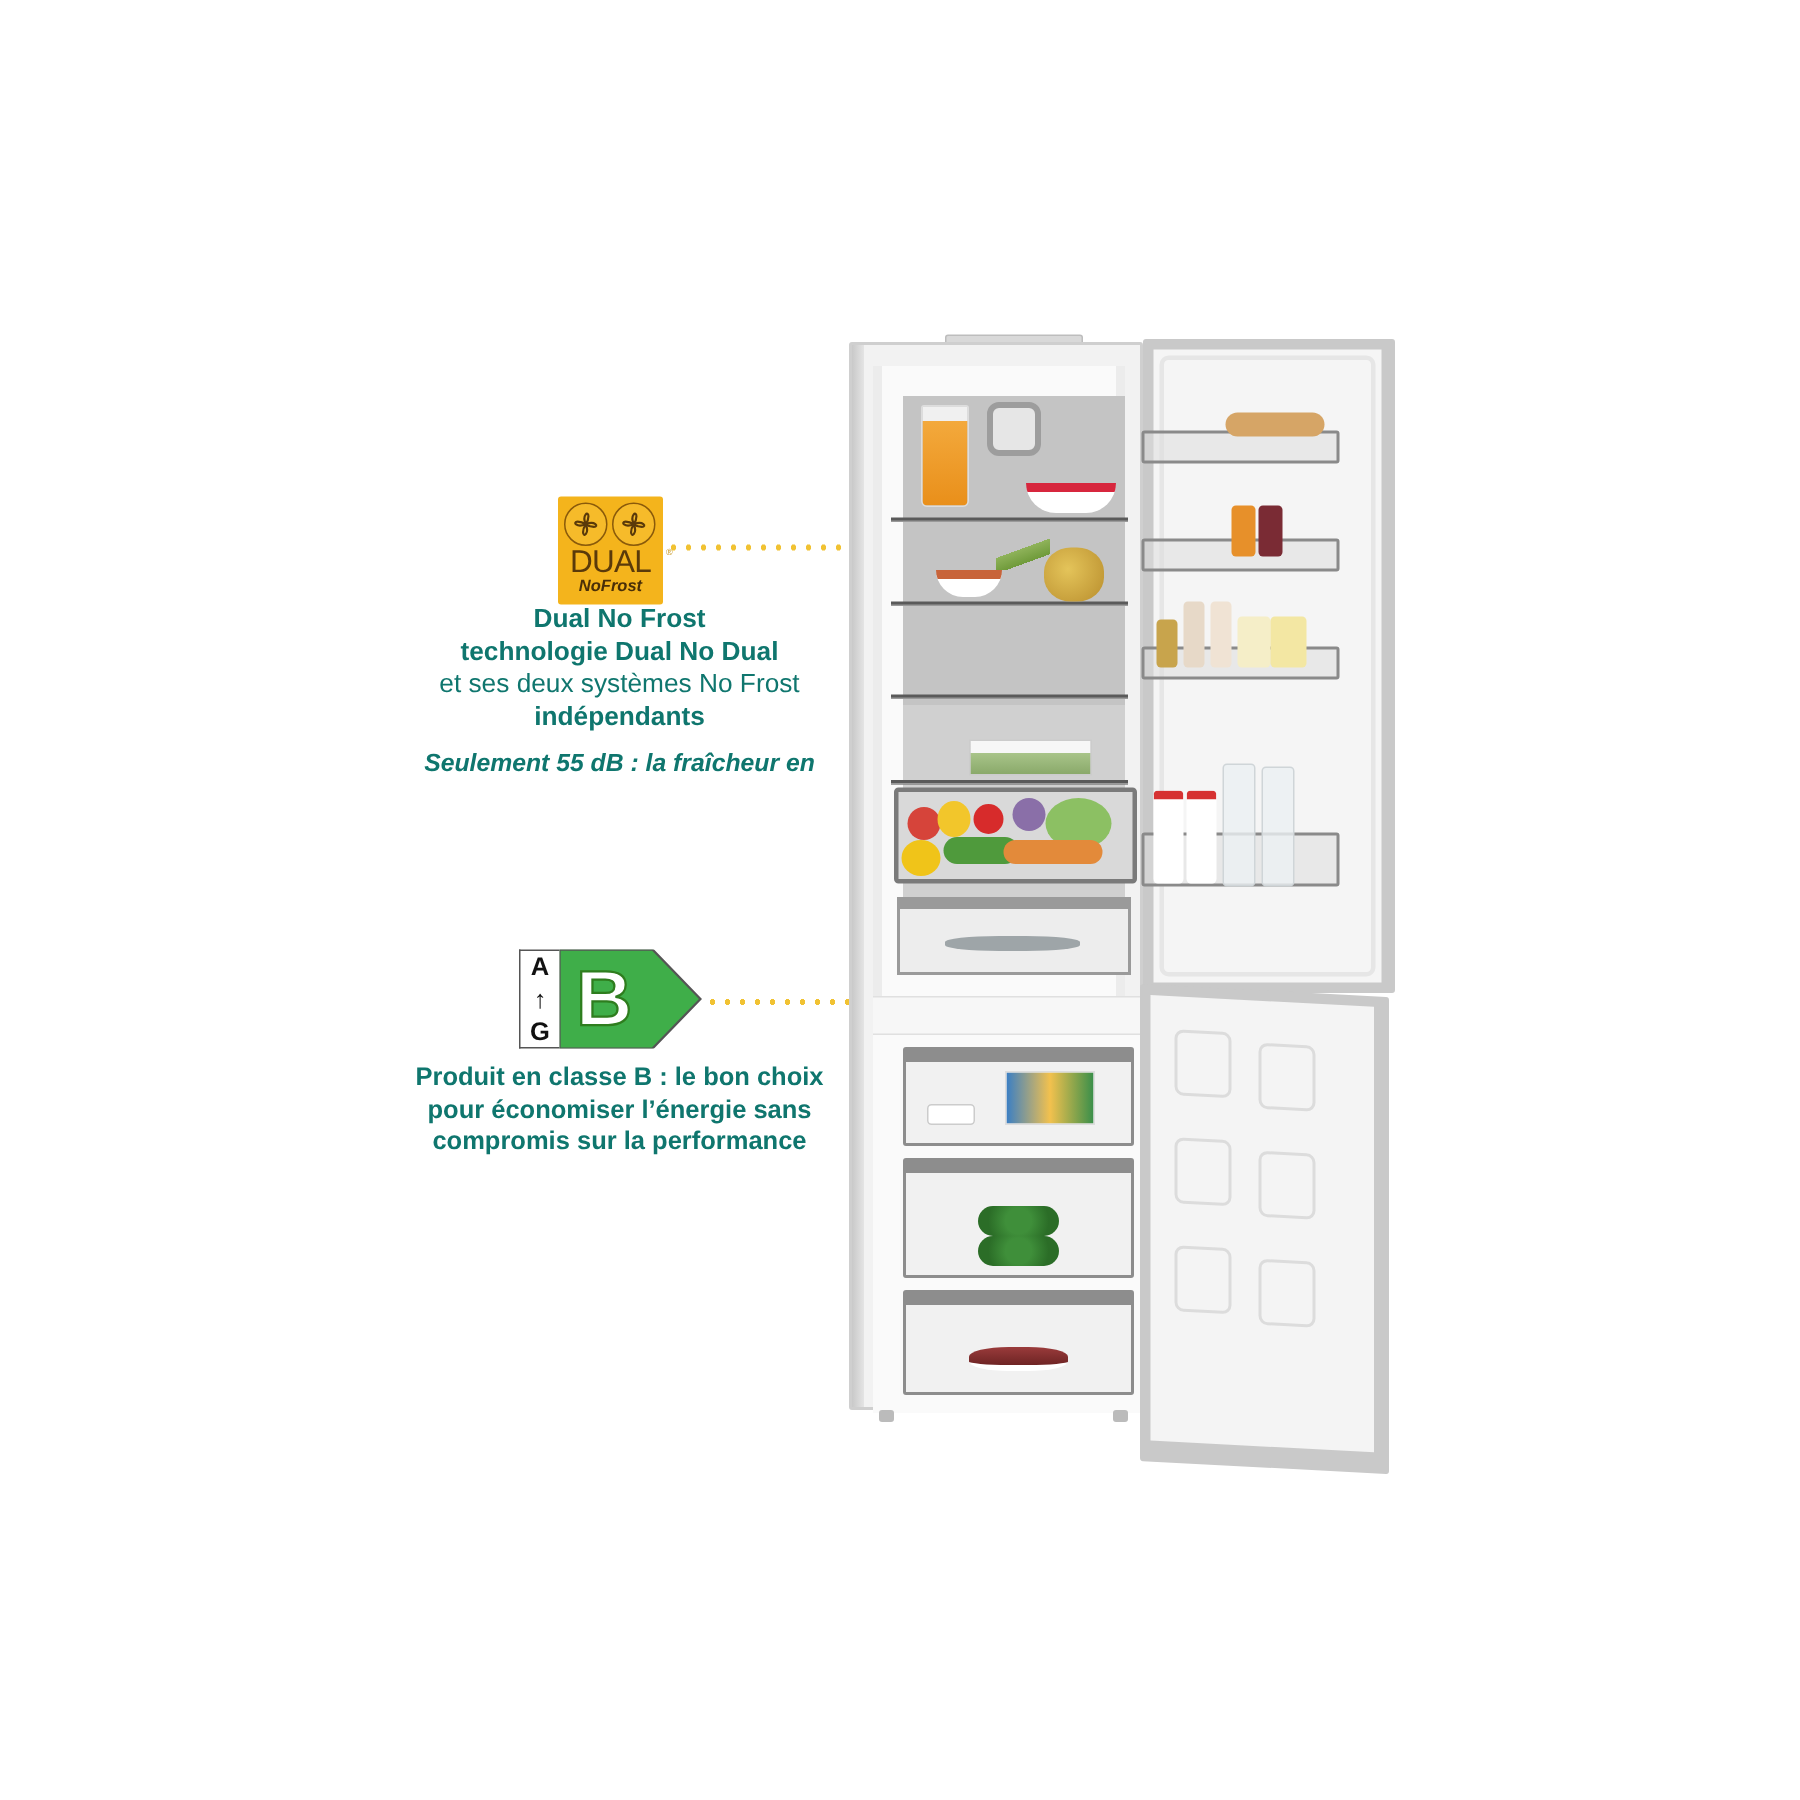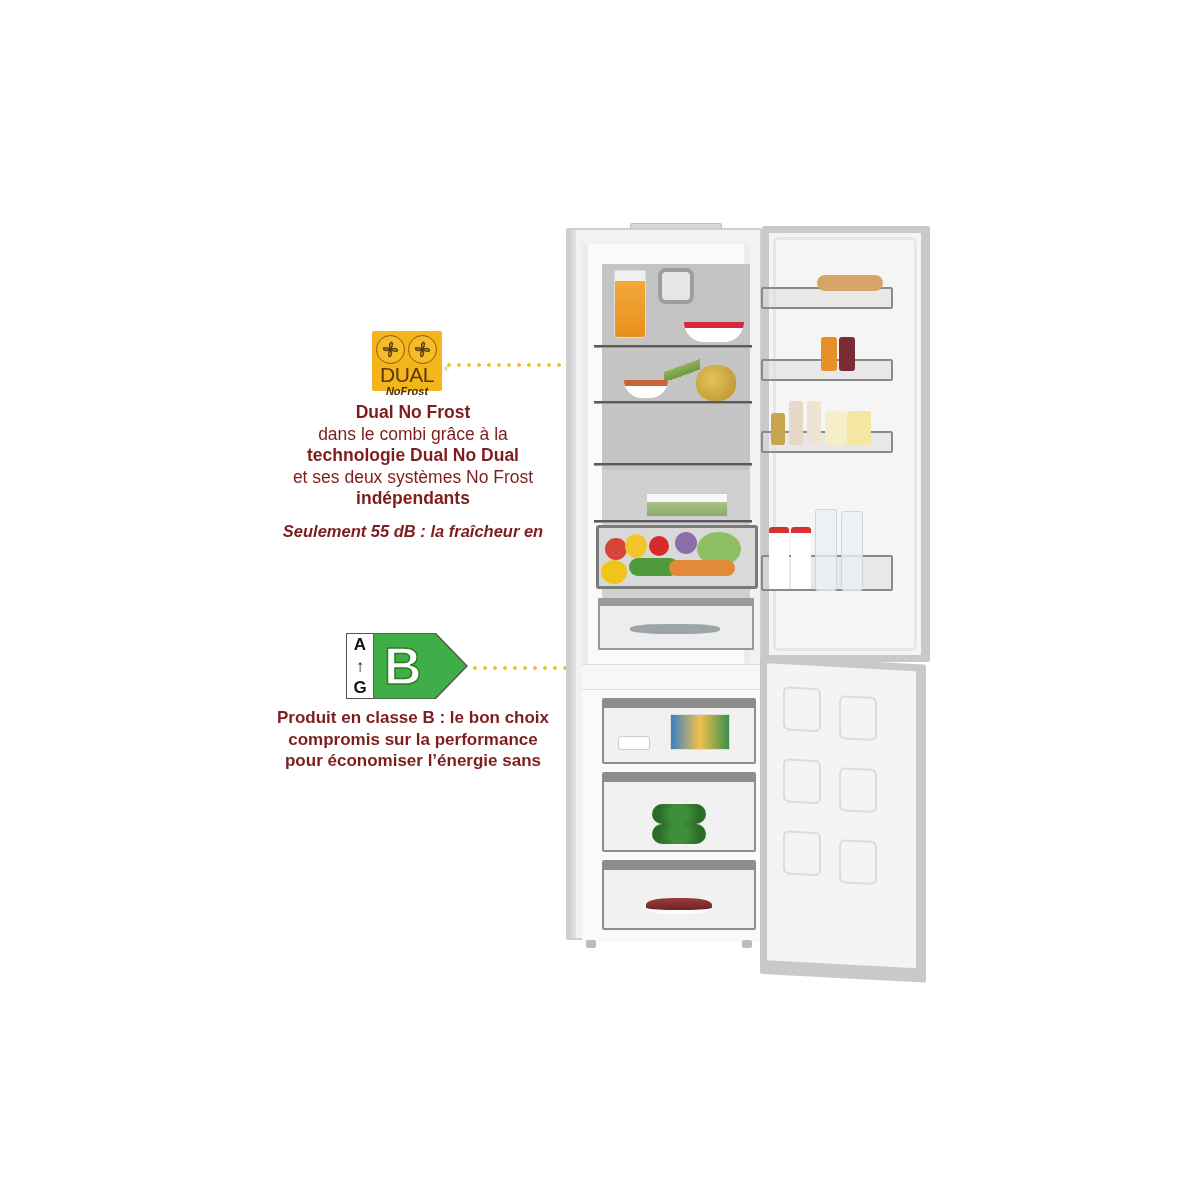--- a/index.html
+++ b/index.html
@@ -1,21 +1,21 @@
 <!DOCTYPE html>
 <html><head>
   <meta charset="utf-8">
   <style>
     * { box-sizing: border-box; margin: 0; padding: 0; }
     html, body { width: 1200px; height: 1200px; background: #ffffff; overflow: hidden; }
     body { position: relative; font-family: "Liberation Sans", "DejaVu Sans", sans-serif; color: #1a1a1a; }
 
     
     .dual-logo {
-      position: absolute; left: 372px; top: 331px; width: 70px; height: 60px;
+      position: absolute; left: 372px; top: 331px; width: 70px; height: 72px;
       background: #f4b41c; border-radius: 2px;
     }
     .dual-logo .fan {
       position: absolute; top: 4px; width: 29px; height: 29px; border-radius: 50%;
       border: 1.5px solid #8a5a0a; background: #f6bb2a;
     }
     .dual-logo .fan.f1 { left: 4px; }
     .dual-logo .fan.f2 { left: 36px; }
     .dual-logo .fan svg { width: 100%; height: 100%; }
     .dual-logo .dual-word {
@@ -30,21 +30,21 @@
     .reg-mark { position: absolute; left: 444px; top: 366px; font-size: 6px; color: #c89a2a; }
 
     .dots {
       position: absolute; height: 4px;
       background-image: radial-gradient(circle, #f1c232 1.8px, transparent 2px);
       background-size: 10px 4px; background-repeat: repeat-x;
     }
     .dots.d1 { left: 444px; top: 363px; width: 180px; }
     .dots.d2 { left: 470px; top: 666px; width: 180px; }
 
-    .text-block { position: absolute; text-align: center; font-size: 17.5px; line-height: 21.5px; color: #7f1d1d; }
+    .text-block { position: absolute; text-align: center; font-size: 17.5px; line-height: 21.5px; color: #0f766e; }
     .text-block.tb1 { left: 262px; top: 402px; width: 302px; }
     .text-block .b { font-weight: bold; }
     .text-block .it { font-weight: bold; font-style: italic; font-size: 16.5px; }
     .text-block .gap { height: 11px; }
 
     .energy-label { position: absolute; left: 346px; top: 633px; width: 122px; height: 66px; }
     .energy-label .scale {
       position: absolute; left: 0; top: 0; width: 27px; height: 66px;
       border: 1.5px solid #555; border-right: none; background: #fff;
       display: flex; flex-direction: column; align-items: center; justify-content: space-between;
@@ -144,21 +144,20 @@
       </svg>
   </div>
   <div class="dual-word">DUAL</div>
   <div class="nofrost-word">NoFrost</div>
 </div>
 <span class="reg-mark">®</span>
 <div class="dots d1"></div>
 
 <div class="text-block tb1">
   <div class="b">Dual No Frost</div>
-  <div>dans le combi grâce à la</div>
   <div class="b">technologie Dual No Dual</div>
   <div>et ses deux systèmes No Frost</div>
   <div class="b">indépendants</div>
   <div class="gap"></div>
   <div class="it">Seulement 55 dB : la fraîcheur en</div>
 </div>
 
 <div class="energy-label">
   <div class="scale">
     <span>A</span>
@@ -167,22 +166,22 @@
   </div>
   <svg class="arrow-shape" viewBox="0 0 95 66">
     <polygon points="0,0 62,0 94,33 62,66 0,66" fill="#3fae49" stroke="#555" stroke-width="1.5"></polygon>
   </svg>
   <div class="class-letter">B</div>
 </div>
 <div class="dots d2"></div>
 
 <div class="text-block tb2">
   <div>Produit en classe B : le bon choix</div>
+  <div>pour économiser l’énergie sans</div>
   <div>compromis sur la performance</div>
-  <div>pour économiser l’énergie sans</div>
 </div>
 
 <div class="fridge">
   <div class="handle-top"></div>
   <div class="cabinet">
     <div class="side-edge"></div>
     <div class="fresh-zone"></div>
     <div class="back-wall"></div>
     <div class="back-wall lower"></div>
     <div class="shelf s1"></div>

